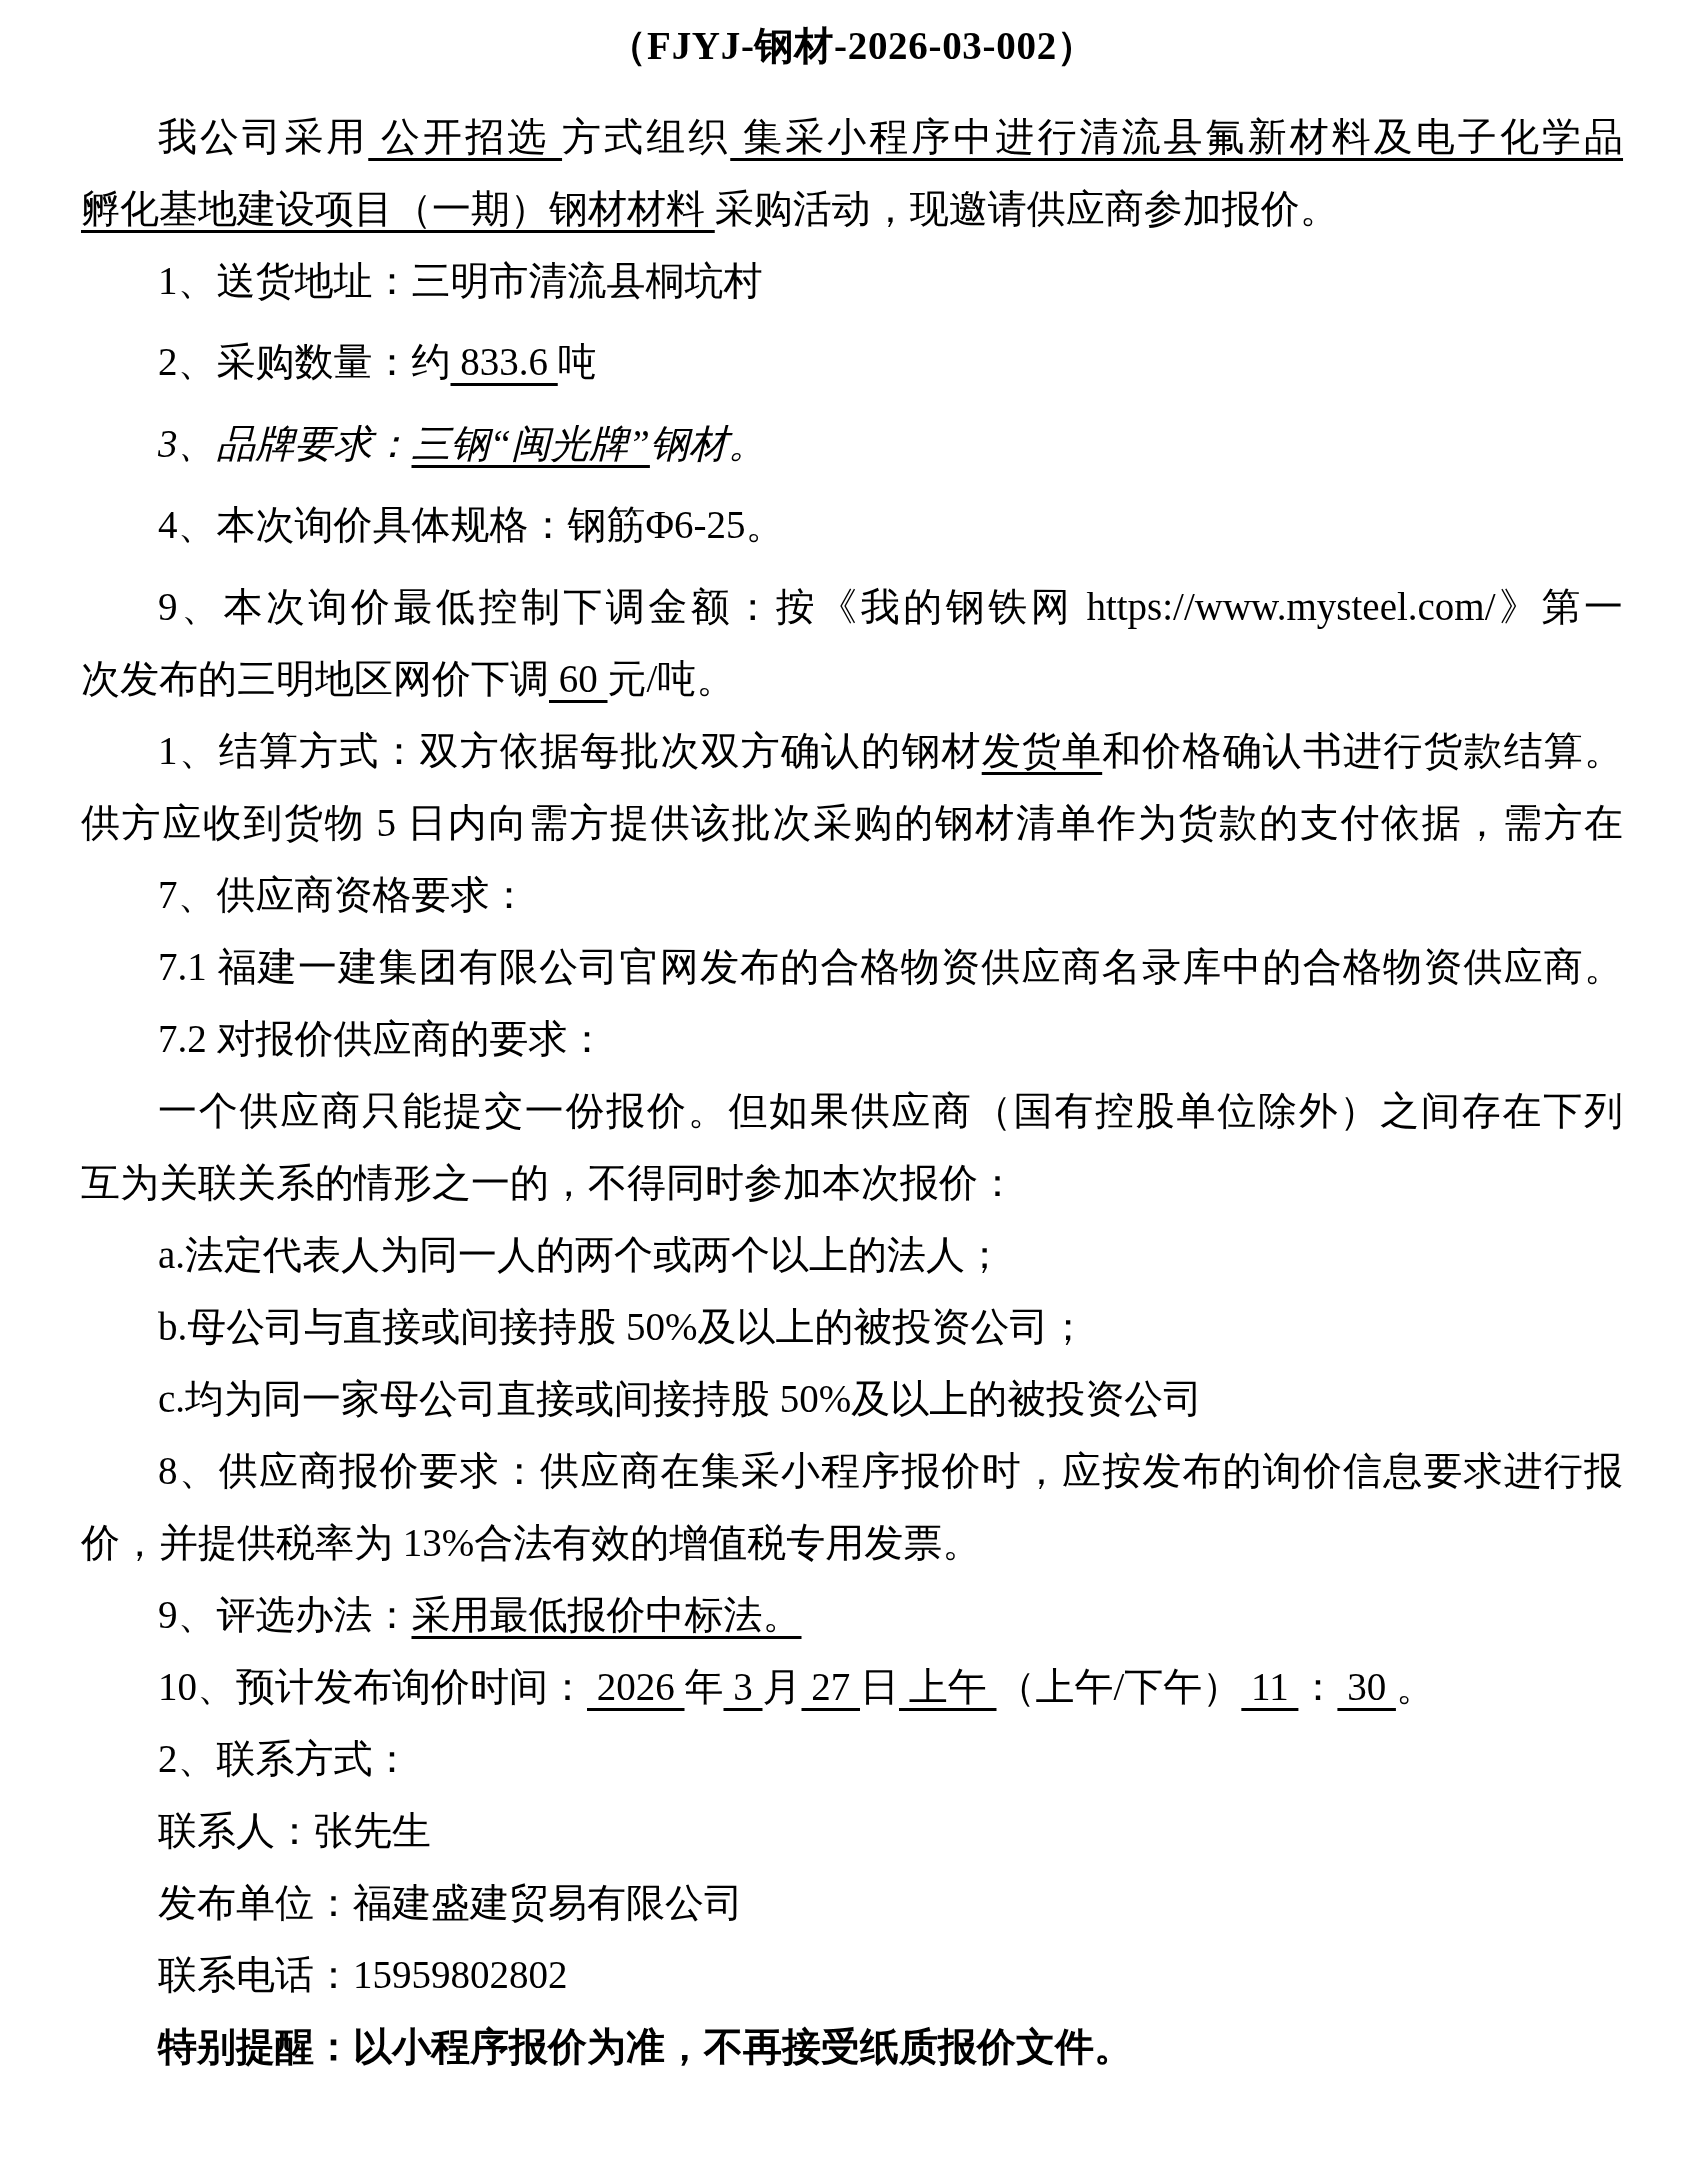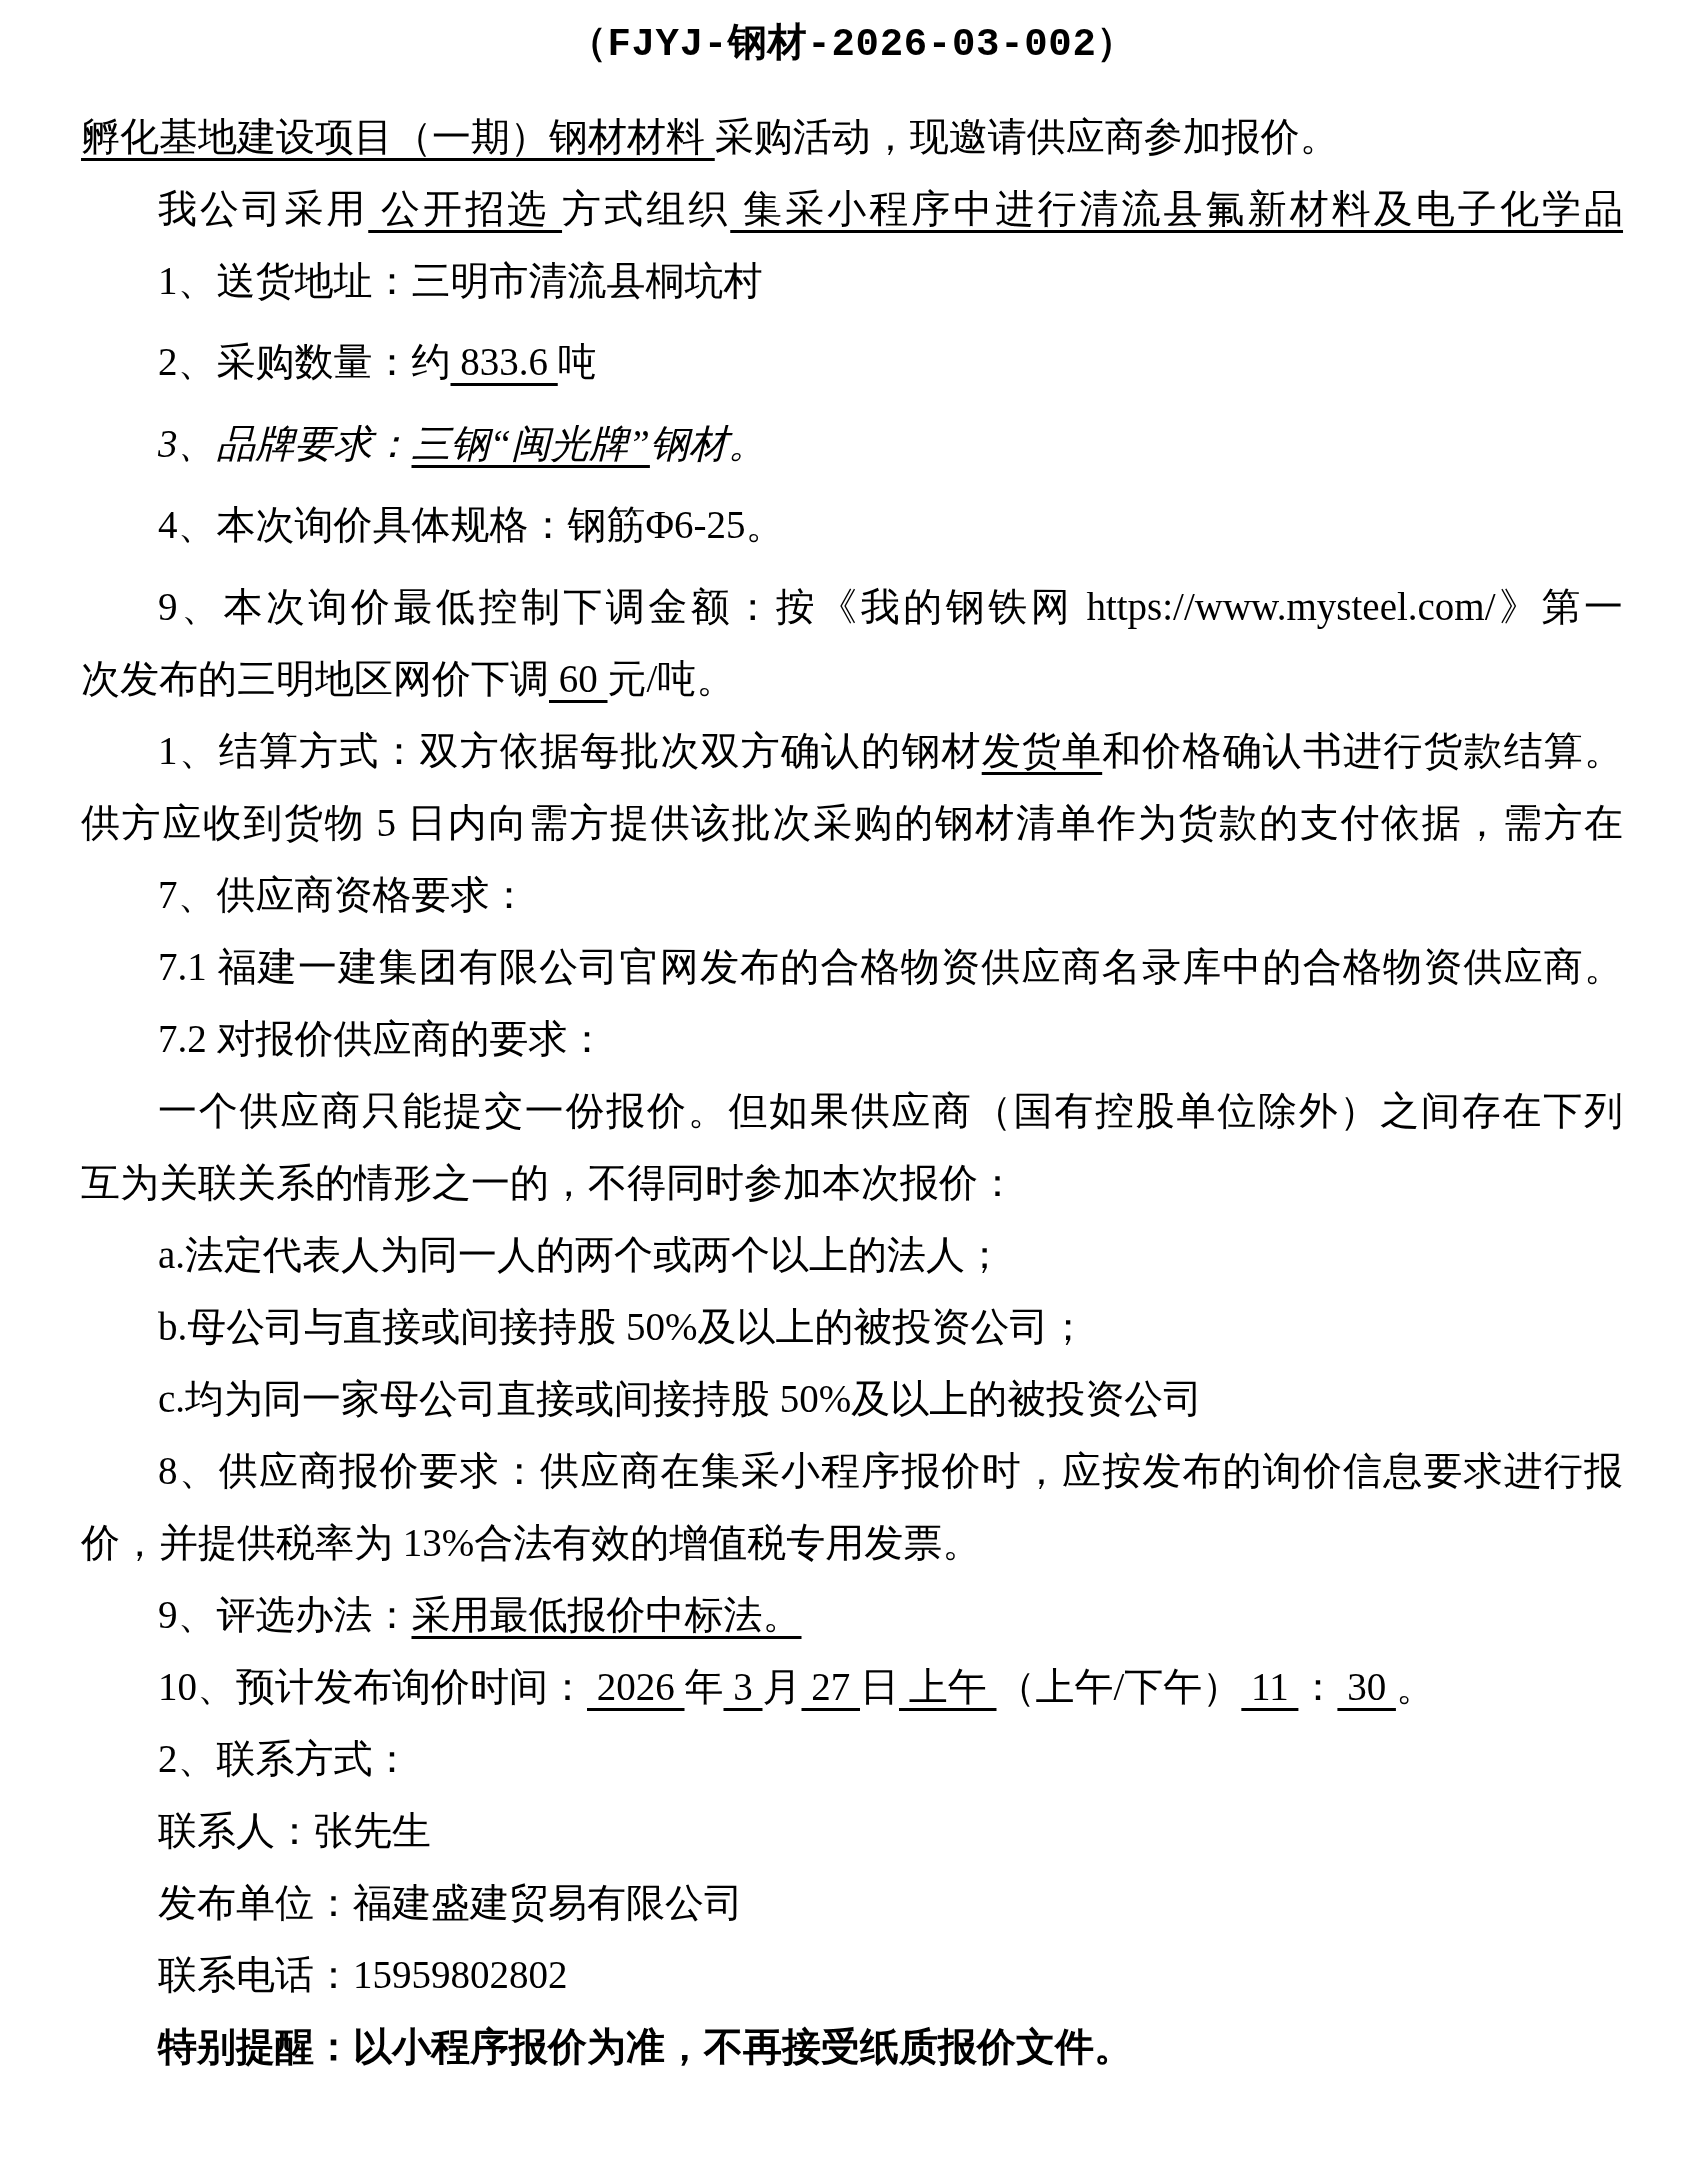--- a/index.html
+++ b/index.html
@@ -15,21 +15,21 @@
     color: #000000;
     font-family: "Liberation Serif", "DejaVu Serif", serif;
     overflow: hidden;
   }
   .title {
     margin: 18px 81px 0 81px;
     text-align: center;
     font-size: 39px;
     line-height: 55px;
     font-weight: bold;
-    font-family: Liberation Mono, monospace;
+    font-family: Liberation Serif, serif;
     letter-spacing: 0.7px;
   }
   .doc {
     margin: 27.6px 81px 0 81px;
     font-size: 39px;
   }
   .line {
     line-height: 72px;
     min-height: 72px;
     white-space: pre-wrap;
@@ -51,22 +51,22 @@
     text-decoration-thickness: 2.8px;
     text-underline-offset: 8.3px;
   }
 </style>
 </head>
 <body>
 
 <div class="page">
   <div class="title">（FJYJ-钢材-2026-03-002）</div>
   <div class="doc">
+      <div class="line indent just"><span>我公司采用</span><span class="u"> 公开招选 </span><span>方式组织</span><span class="u"> 集采小程序中进行清流县氟新材料及电子化学品</span></div>
       <div class="line"><span class="u">孵化基地建设项目（一期）钢材材料 </span><span>采购活动，现邀请供应商参加报价。</span></div>
-      <div class="line indent just"><span>我公司采用</span><span class="u"> 公开招选 </span><span>方式组织</span><span class="u"> 集采小程序中进行清流县氟新材料及电子化学品</span></div>
       <div class="line indent"><span>1、送货地址：三明市清流县桐坑村</span></div>
       <div class="line indent" style="margin-top: 9.6px;"><span>2、采购数量：约</span><span class="u"> 833.6 </span><span>吨</span></div>
       <div class="line indent" style="margin-top: 9.6px; font-style: italic;"><span>3、品牌要求：</span><span class="u">三钢“闽光牌”</span><span>钢材。</span></div>
       <div class="line indent" style="margin-top: 9.6px;"><span>4、本次询价具体规格：钢筋Φ6-25。</span></div>
       <div class="line indent just" style="margin-top: 9.6px;"><span>9、本次询价最低控制下调金额：按《我的钢铁网 https://www.mysteel.com/》第一</span></div>
       <div class="line"><span>次发布的三明地区网价下调</span><span class="u"> 60 </span><span>元/吨。</span></div>
       <div class="line indent just"><span>1、结算方式：双方依据每批次双方确认的钢材</span><span class="u">发货单</span><span>和价格确认书进行货款结算。</span></div>
       <div class="line just"><span>供方应收到货物 5 日内向需方提供该批次采购的钢材清单作为货款的支付依据，需方在</span></div>
       <div class="line indent"><span>7、供应商资格要求：</span></div>
       <div class="line indent just"><span>7.1 福建一建集团有限公司官网发布的合格物资供应商名录库中的合格物资供应商。</span></div>

